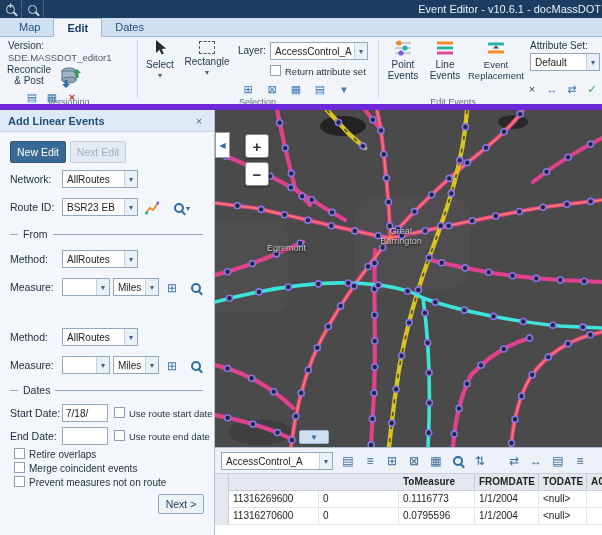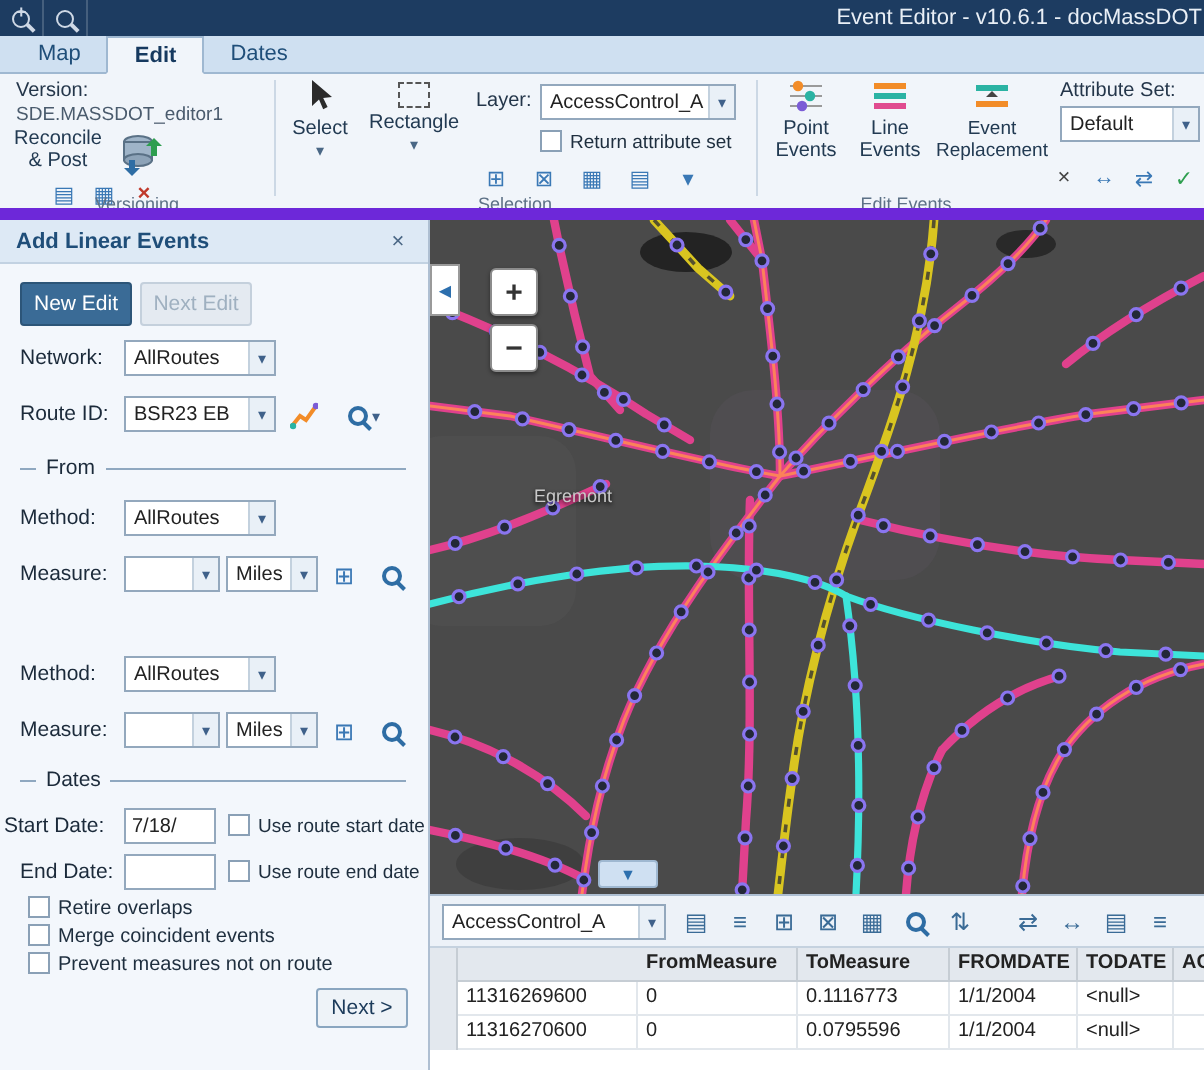--- a/index.html
+++ b/index.html
@@ -269,21 +269,21 @@
     </div>
     <div class="pic" style="left:188px;top:248px;width:16px;height:16px">
       <span class="mag2"></span>
     </div>
 
     <div class="hsep" style="left:10px;top:274px;width:193px">
       <span class="line short"></span>
         <span class="hsep-label" style="white-space: pre-line;">Dates</span>
         <span class="line grow"></span>
     </div>
-    <span class="flabel" style="left:2px;top:297px">Start Date:</span>
+    <span class="flabel" style="left:10px;top:297px">Start Date:</span>
     <input class="tinput" style="left: 62px; top: 294px; width: 46px;" value="7/18/">
     <span class="cb" style="left:114px;top:297px"></span>
     <span class="cblabel" style="left:129px;top:298px">Use route start date</span>
     <span class="flabel" style="left:10px;top:320px">End Date:</span>
     <input class="tinput" style="left: 62px; top: 317px; width: 46px;" value="">
     <span class="cb" style="left:114px;top:320px"></span>
     <span class="cblabel" style="left:129px;top:321px">Use route end date</span>
 
     <span class="cb" style="left:14px;top:338px"></span>
     <span class="cblabel" style="left:29px;top:339px;font-size:10px">Retire overlaps</span>
@@ -462,20 +462,22 @@
           <circle cx="337.9" cy="215.3" r="3"></circle>
           <circle cx="367.9" cy="217.1" r="3"></circle>
           <circle cx="209.9" cy="202.9" r="3"></circle>
           <circle cx="212.6" cy="232.8" r="3"></circle>
           <circle cx="214.1" cy="262.7" r="3"></circle>
           <circle cx="214.4" cy="292.7" r="3"></circle>
           <circle cx="213.7" cy="322.7" r="3"></circle>
         </g>
     </svg>
     <div class="maplabel" style="left: 8px; top: 133px; white-space: pre-line; padding-left: 44px;">Egremont</div>
+    <div class="maplabel" style="left: 148px; top: 116px; width: 76px; white-space: pre-line;">Great
+Barrington</div>
     <div class="collapse-left">
       <span>◀</span>
     </div>
     <div class="zoombtn" style="left:30px;top:24px">
       <span>+</span>
     </div>
     <div class="zoombtn" style="left:30px;top:52px">
       <span>−</span>
     </div>
     <div class="collapse-down">
@@ -499,21 +501,20 @@
       </div>
       <div class="tic" style="left:256px">⇅</div>
       <div class="tic" style="left:290px">⇄</div>
       <div class="tic" style="left:312px">↔</div>
       <div class="tic" style="left:334px">▤</div>
       <div class="tic" style="left:356px">≡</div>
     </div>
 
     <div class="tbl-head">
       <div class="selcell" style="height:17px"></div>
-      <div class="th" style="left:104px;width:80px">FromMeasure</div>
       <div class="th" style="left:184px;width:76px">ToMeasure</div>
       <div class="th" style="left:260px;width:64px">FROMDATE</div>
       <div class="th" style="left:324px;width:48px">TODATE</div>
       <div class="th" style="left:372px;width:15px;border-right:none">AC</div>
     </div>
 
     <div class="tbl-row" style="top:43px">
       <div class="selcell"></div>
       <div class="td" style="left:14px;width:90px">11316269600</div>
       <div class="td" style="left:104px;width:80px">0</div>

